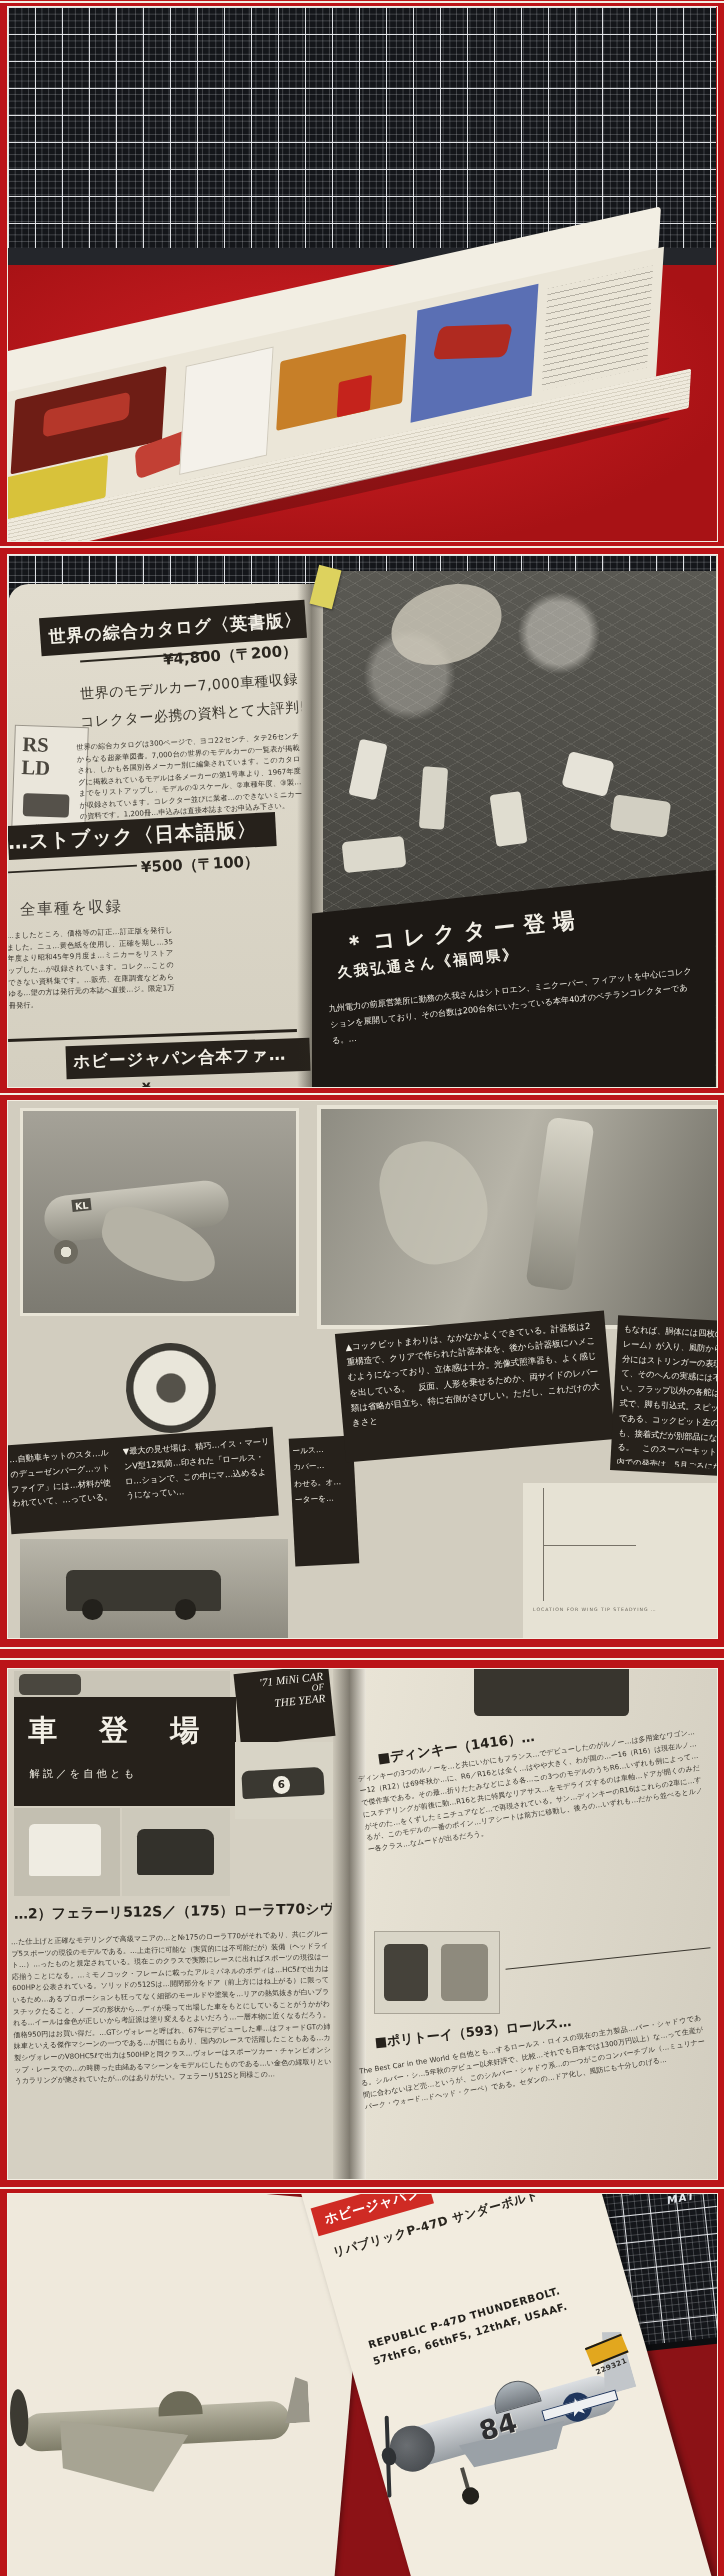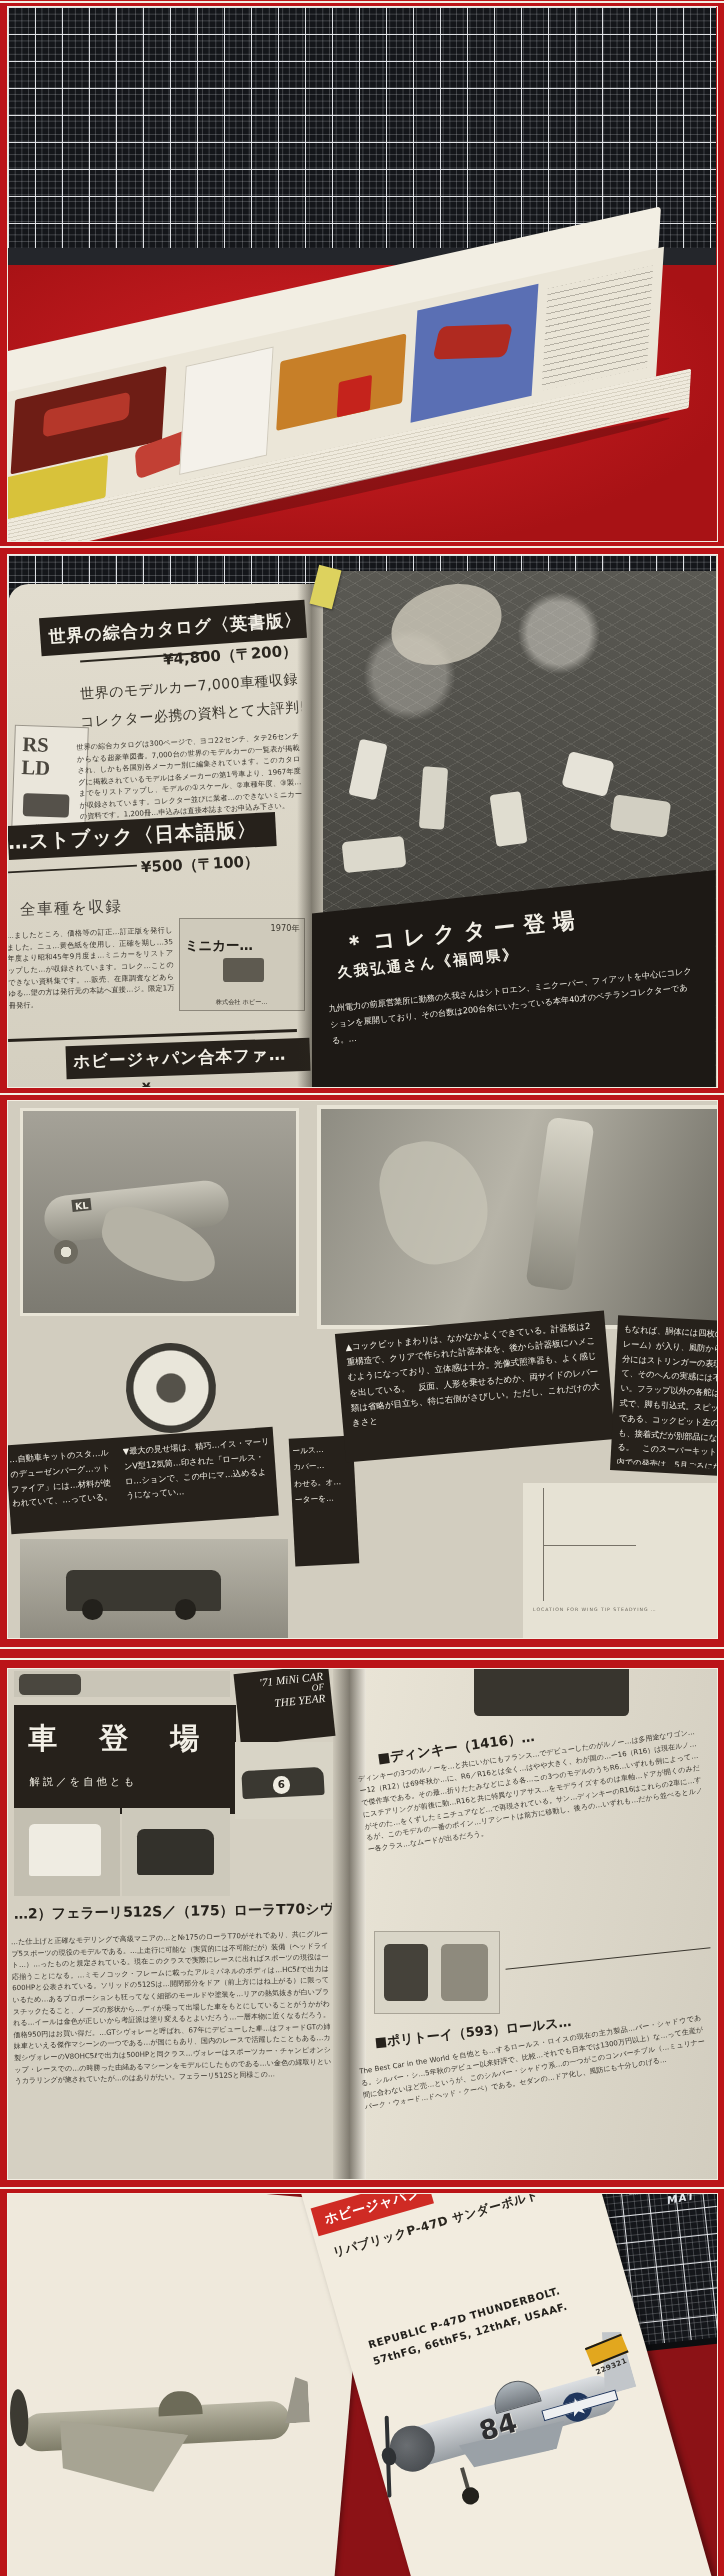--- a/index.html
+++ b/index.html
@@ -68,26 +68,20 @@
     <div class="abs nowrap" style="left:72px;top:123px;width:222px;font-size:14px;color:#3a362d;transform:rotate(-4deg);letter-spacing:0.5px;">世界のモデルカー7,000車種収録</div>
     <div class="abs nowrap" style="left:72px;top:151px;width:222px;font-size:14px;color:#3a362d;transform:rotate(-4deg);letter-spacing:0.5px;">コレクター必携の資料とて大評判!!</div>
     <div class="abs bt" style="left:70px;top:181px;width:223px;height:81px;font-size:7.2px;line-height:1.6;transform:rotate(-3deg);overflow:hidden;">世界の綜合カタログは300ページで、ヨコ22センチ、タテ26センチからなる超豪華図書。7,000台の世界のモデルカーの一覧表が掲載され、しかも各国別各メーカー別に編集されています。このカタログに掲載されているモデルは各メーカーの第1号車より、1967年度までをリストアップし、モデルの①スケール、②車種年度、③製…が収録されています。コレクター並びに業者…のできないミニカーの資料です。1,200冊…申込みは直接本誌までお申込み下さい。</div>
 
     <div class="abs blackbox nowrap" style="left:0;top:264px;width:268px;height:34px;transform:rotate(-3deg);font-size:19.6px;font-weight:bold;line-height:33px;letter-spacing:1px;">…ストブック〈日本語版〉</div>
     <div class="abs" style="left:0;top:313px;width:129px;height:0;border-top:2.1px solid #2a261f;transform:rotate(-3deg);"></div>
     <div class="abs nowrap" style="left:133px;top:300px;width:129px;font-size:15px;font-weight:bold;color:#2a261f;transform:rotate(-3deg);">¥500（〒100）</div>
     <div class="abs nowrap" style="left:12.4px;top:342px;width:155px;font-size:15.5px;color:#45413a;transform:rotate(-2deg);letter-spacing:1.5px;">全車種を収録</div>
     <div class="abs bt" style="left:0;top:372px;width:166px;height:96px;font-size:7.2px;line-height:1.62;transform:rotate(-2deg);overflow:hidden;">…ましたところ、価格等の訂正…訂正版を発行しました。ニュ…黄色紙を使用し、正確を期し…35年度より昭和45年9月度ま…ミニカーをリストアップした…が収録されています。コレク…ことのできない資料集です。…販売、在庫調査などあらゆる…望の方は発行元の本誌へ直接…ジ。限定1万冊発行。</div>
 
-    <div class="abs" style="left:171px;top:363px;width:124px;height:91px;background:#cfcabb;border:0.5px solid #8d887c;">
-      <div class="abs" style="right:4.1px;top:4.1px;font-size:8.2px;color:#3c382f;">1970年</div>
-      <div class="abs" style="left:5.2px;top:17.5px;font-size:13.4px;font-weight:bold;color:#24201a;">ミニカー…</div>
-      <div class="abs" style="left:43px;top:39px;width:41px;height:24px;background:#5e5a50;border-radius:3.1px;"></div>
-      <div class="abs" style="left:0;bottom:3.1px;width:100%;text-align:center;font-size:6.2px;color:#38342c;">株式会社 ホビー…</div>
-    </div>
 
     <div class="abs" style="left:0;top:479px;width:289px;height:0;border-top:3.6px solid #26211b;transform:rotate(-2deg);"></div>
     <div class="abs blackbox nowrap" style="left:58px;top:487px;width:237px;height:33px;transform:rotate(-2deg);font-size:16.5px;font-weight:bold;line-height:32px;padding-left:7.2px;letter-spacing:1px;">ホビージャパン合本ファ…</div>
     <div class="abs nowrap" style="left:134px;top:522px;width:155px;font-size:12.4px;font-weight:bold;color:#2a261f;transform:rotate(-2deg);">¥…</div>
 
     <div class="abs" style="left:289px;top:29px;width:29px;height:505px;background:linear-gradient(90deg,rgba(40,36,28,0),rgba(40,36,28,.5),rgba(40,36,28,.12));"></div>
 
     <div class="abs" style="left:315px;top:15.5px;width:393px;height:518px;
          background:radial-gradient(circle at 22% 20%,rgba(222,219,210,.35) 0 36px,transparent 46px),
                     radial-gradient(circle at 60% 12%,rgba(222,219,210,.5) 0 31px,transparent 41px),
@@ -157,21 +151,21 @@
       <div class="abs" style="left:62px;top:60px;width:20.6px;height:20.6px;border-radius:50%;background:#23211c;"></div>
       <div class="abs" style="left:155px;top:60px;width:20.6px;height:20.6px;border-radius:50%;background:#23211c;"></div>
     </div>
   </section>
 
   <section class="panel" style="top:1668px;height:512px;background:#d5d0c2;">
 
     <div class="abs" style="left:6.2px;top:2.1px;width:216px;height:26px;background:#c9c5b7;">
       <div class="abs" style="left:5.2px;top:3.1px;width:62px;height:20.6px;background:#4a473f;border-radius:5.2px;"></div>
     </div>
-    <div class="abs blackbox" style="left:6.2px;top:28px;width:222px;height:109px;margin-top:8px;">
+    <div class="abs blackbox" style="left:6.2px;top:28px;width:222px;height:109px;">
       <div class="nowrap" style="font-size:29px;font-weight:bold;letter-spacing:42px;padding:14.4px 0 0 14.4px;color:#f2efe6;">車登場</div>
       <div class="nowrap" style="font-size:10.3px;letter-spacing:3.1px;padding:15.5px 0 0 15.5px;color:#eeebe0;">解説／を自他とも</div>
     </div>
     <div class="abs blackbox serif" style="left:229px;top:0;width:95px;height:72px;text-align:right;padding:5.2px 6.2px 0 0;box-sizing:border-box;font-style:italic;transform:rotate(-6deg);">
       <div style="font-size:11.3px;">'71 MiNi CAR</div>
       <div style="font-size:9.3px;">OF</div>
       <div style="font-size:11.3px;">THE YEAR</div>
     </div>
     <div class="abs" style="left:227px;top:73px;width:98px;height:77px;background:#d8d4c6;">
       <div class="abs carblob" style="left:7.2px;top:27px;width:82px;height:28px;transform:rotate(-3deg);"></div>

